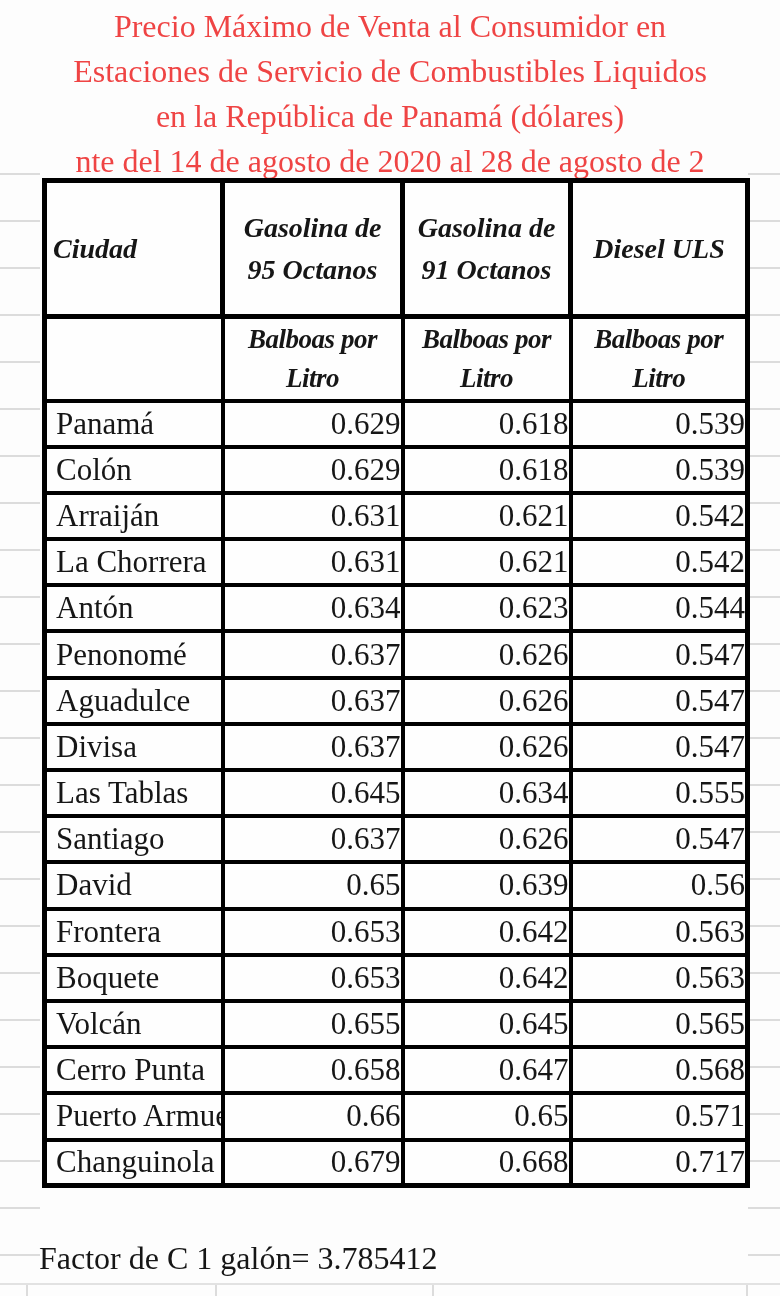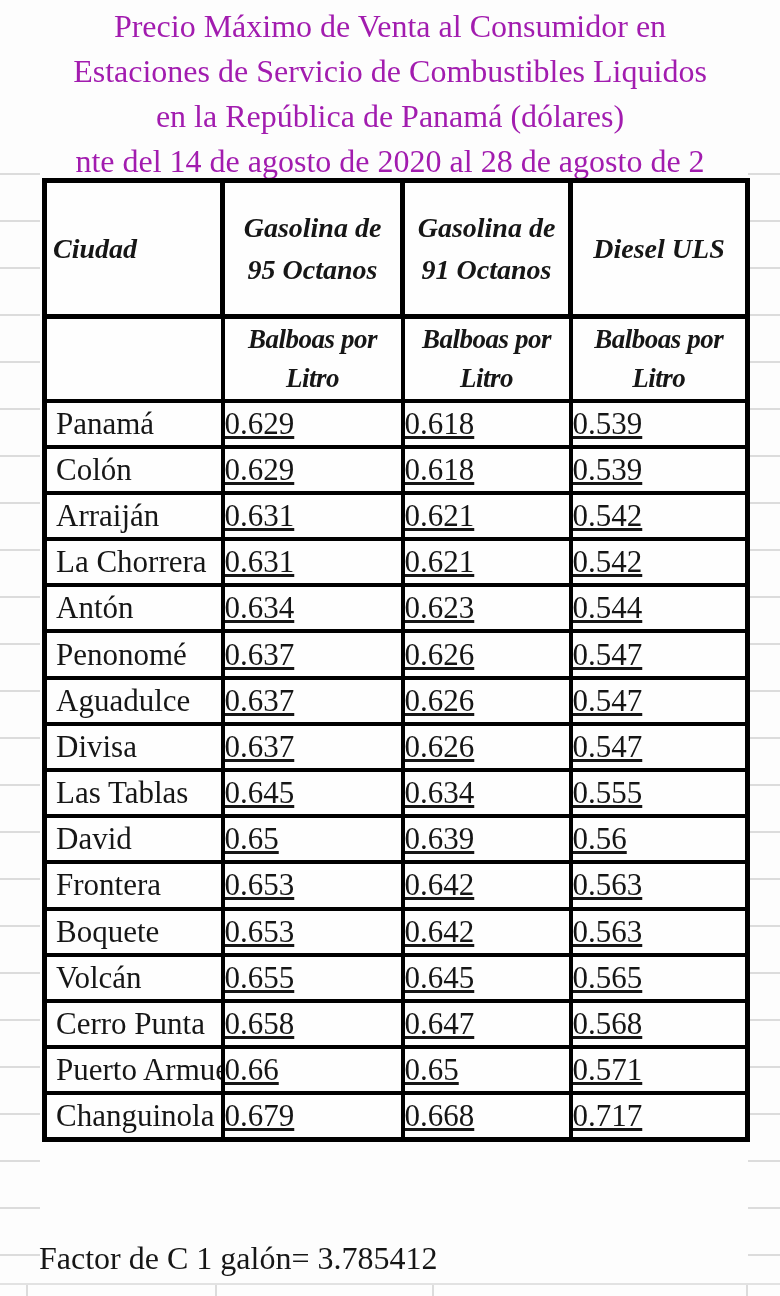--- a/index.html
+++ b/index.html
@@ -36,21 +36,21 @@
     position: absolute;
     left: 0; top: 4px; width: 780px;
     text-align: center;
     z-index: 2;
     background: transparent;
   }
   .title-line {
     font-size: 32px;
     line-height: 45px;
     white-space: nowrap;
-    color: #a21caf;
+    color: #ef4444;
   }
 
   table.price-table {
     position: absolute;
     left: 42px; top: 178px;
     width: 703px;
     border-collapse: collapse;
     table-layout: fixed;
     background: #fefefe;
     z-index: 3;
@@ -85,21 +85,21 @@
   tr.data td {
     height: 46.2px;
     font-size: 31px;
     vertical-align: middle;
   }
   td.city {
     text-align: left;
     padding-left: 9px;
     white-space: nowrap;
   }
-  td.num { text-align: left; text-decoration: underline; }
+  td.num { text-align: right; }
 
   .footer-note {
     position: absolute;
     left: 39px; top: 1240px;
     font-size: 32px;
     white-space: nowrap;
     z-index: 2;
   }
 </style>
 </head>
@@ -190,20 +190,26 @@
     <td class="num">0.626</td>
     <td class="num">0.547</td>
   </tr>
       <tr class="data">
     <td class="city">Las Tablas</td>
     <td class="num">0.645</td>
     <td class="num">0.634</td>
     <td class="num">0.555</td>
   </tr>
       <tr class="data">
+    <td class="city">Santiago</td>
+    <td class="num">0.637</td>
+    <td class="num">0.626</td>
+    <td class="num">0.547</td>
+  </tr>
+      <tr class="data">
     <td class="city">David</td>
     <td class="num">0.65</td>
     <td class="num">0.639</td>
     <td class="num">0.56</td>
   </tr>
       <tr class="data">
     <td class="city">Frontera</td>
     <td class="num">0.653</td>
     <td class="num">0.642</td>
     <td class="num">0.563</td>

